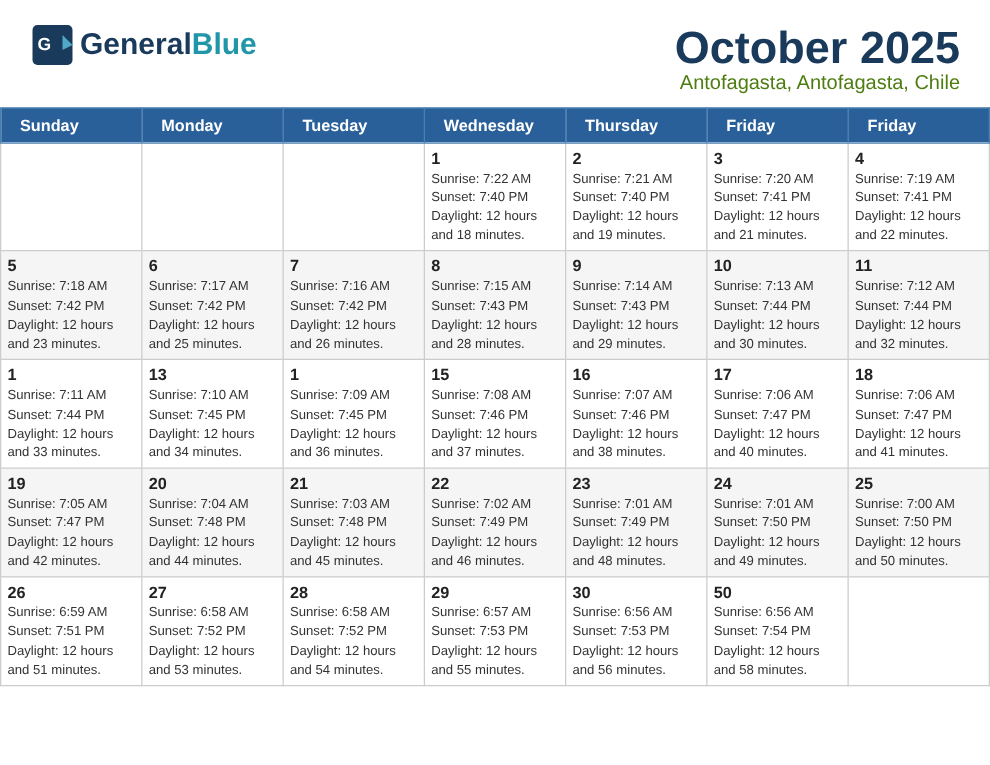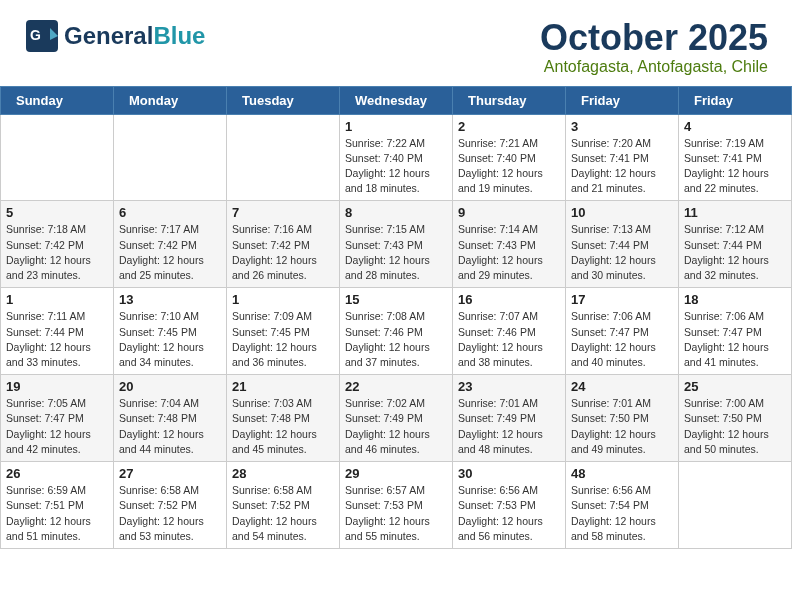--- a/index.html
+++ b/index.html
@@ -238,20 +238,20 @@
           </td>
           <td>
             <span class="day-number">29</span>
             <div class="day-info">Sunrise: 6:57 AM<br>Sunset: 7:53 PM<br>Daylight: 12 hours and 55 minutes.</div>
           </td>
           <td>
             <span class="day-number">30</span>
             <div class="day-info">Sunrise: 6:56 AM<br>Sunset: 7:53 PM<br>Daylight: 12 hours and 56 minutes.</div>
           </td>
           <td>
-            <span class="day-number">48</span>
+            <span class="day-number">50</span>
             <div class="day-info">Sunrise: 6:56 AM<br>Sunset: 7:54 PM<br>Daylight: 12 hours and 58 minutes.</div>
           </td>
           <td class="empty-cell"></td>
         </tr>
       </tbody>
   </table>
 </div>
 
 </body></html>

